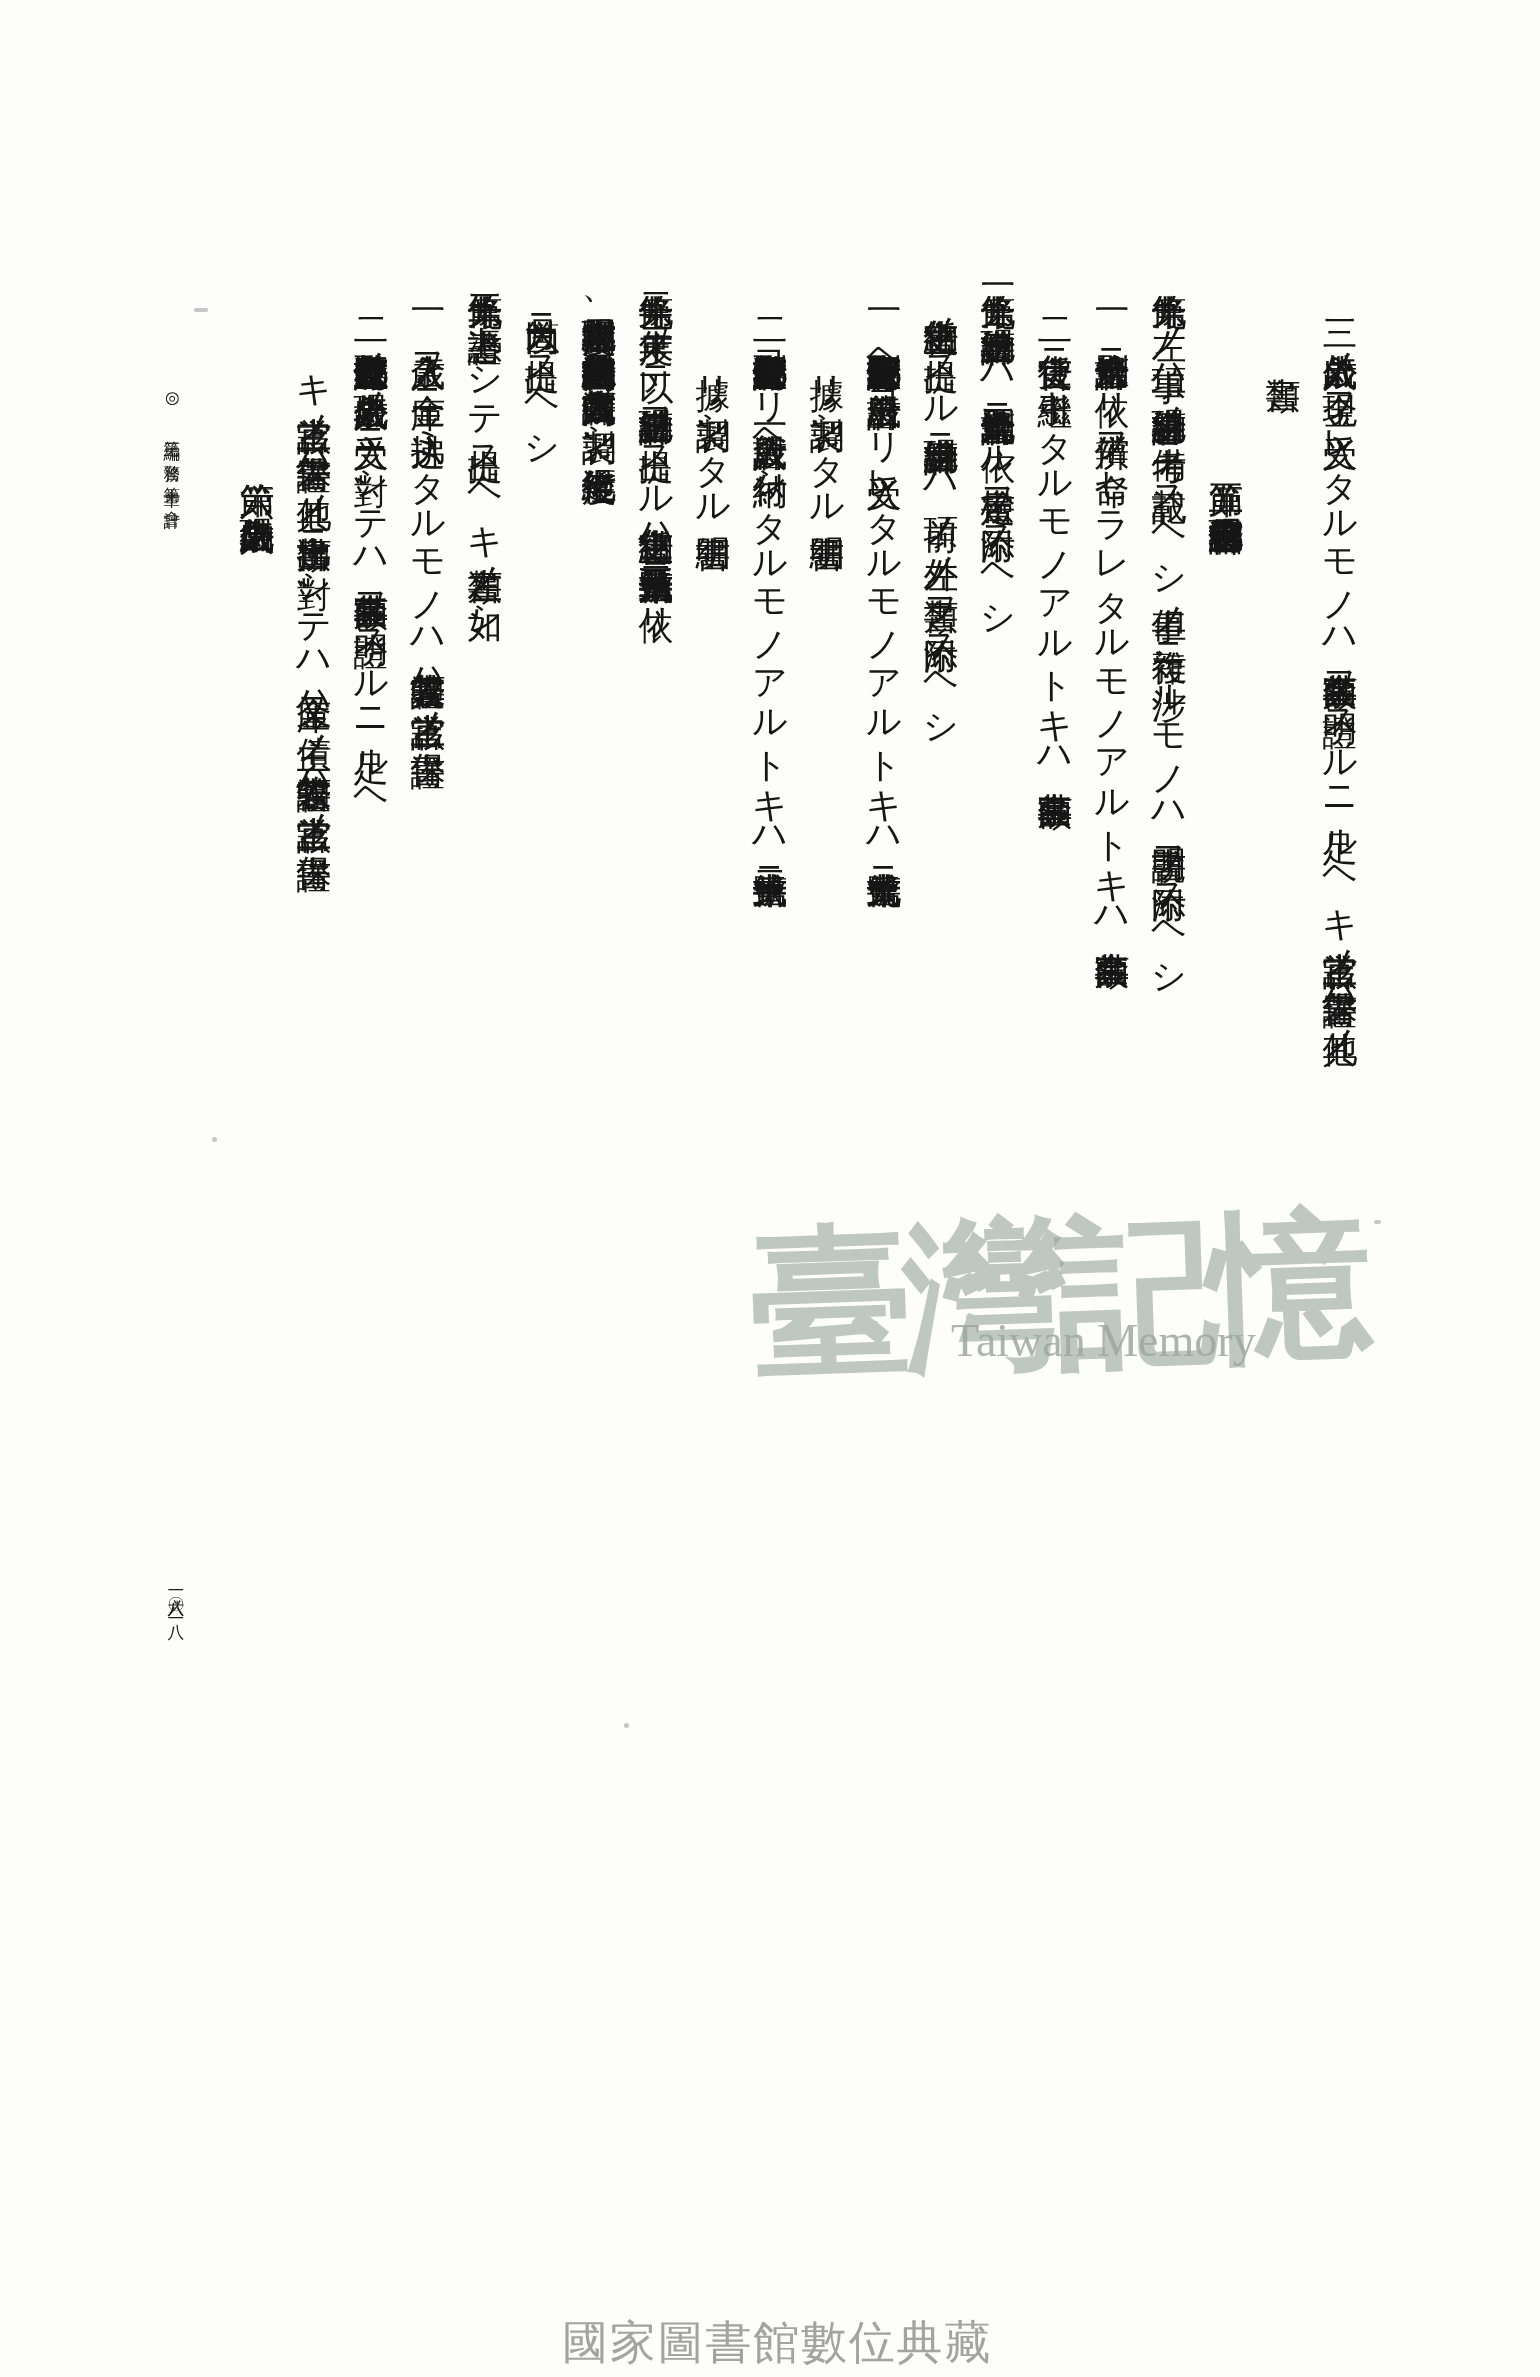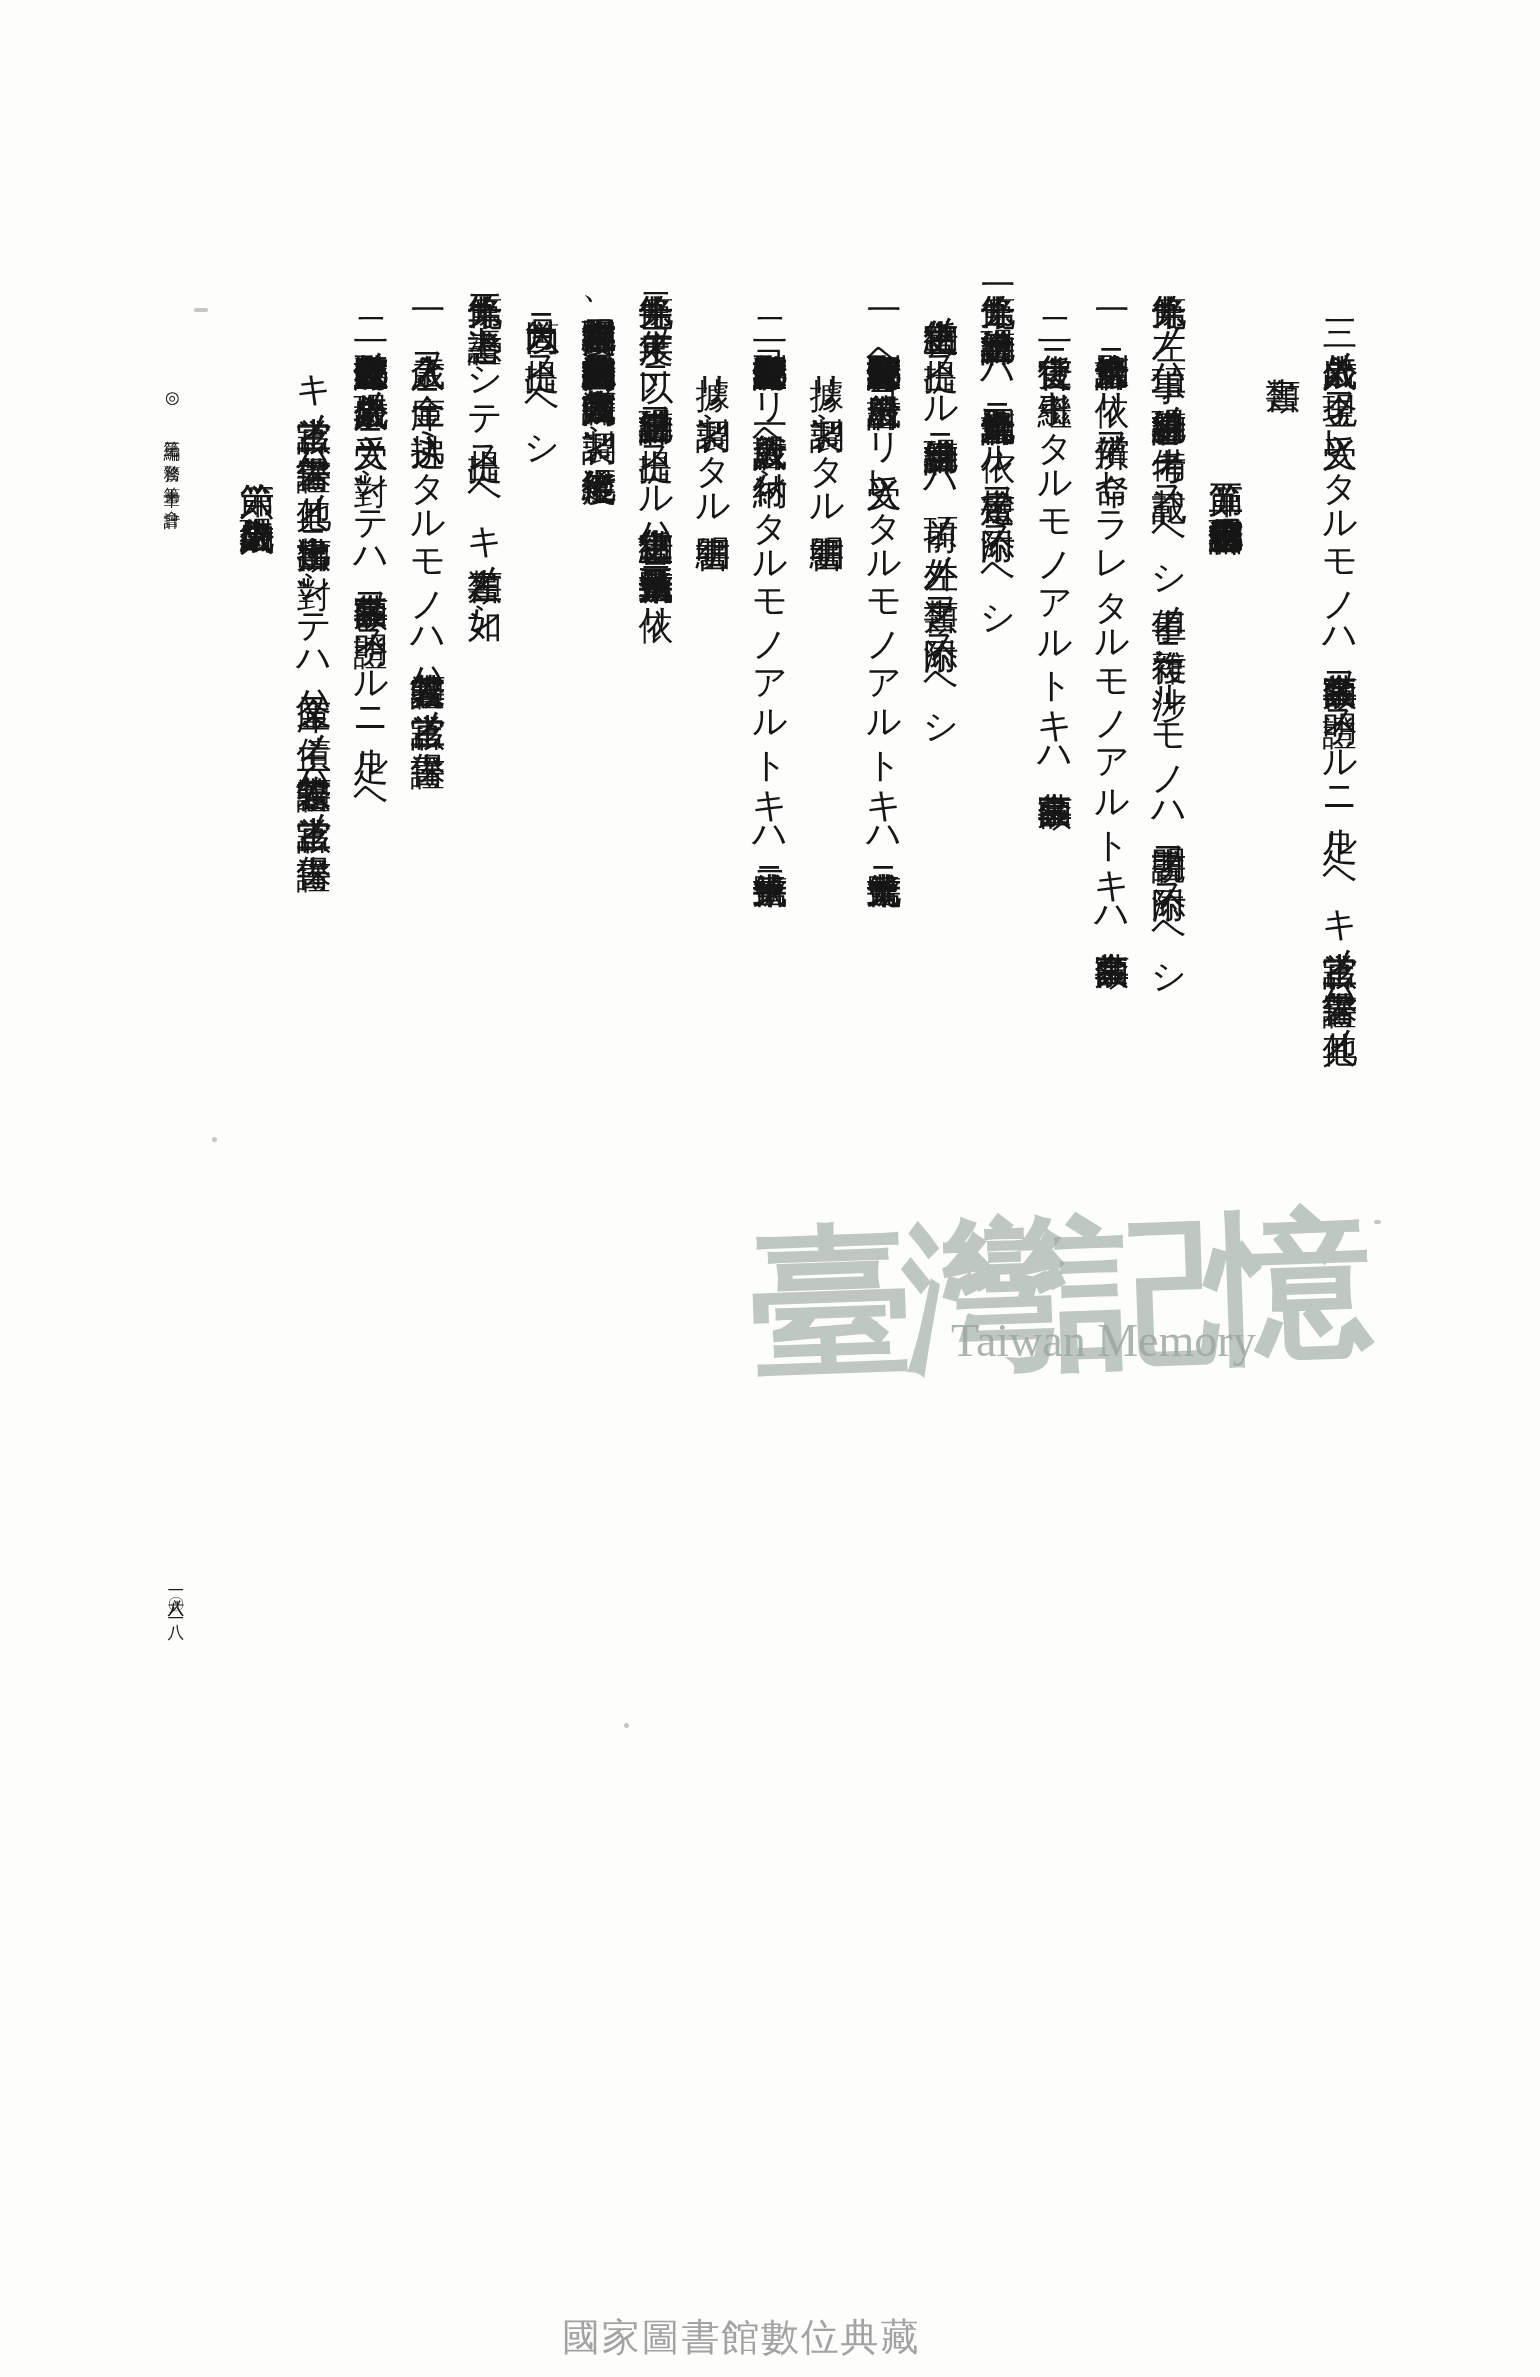--- a/index.html
+++ b/index.html
@@ -40,21 +40,21 @@
   .wm-latin{
     position:absolute;left:201px;top:127px;white-space:nowrap;
     font-family:Liberation Serif, serif;
     font-size:46px;color:rgba(156,167,160,0.85);
   }
 
   
   .footer-caption{
     position:absolute;left:562px;top:2312px;white-space:nowrap;
     font-family:Liberation Sans, sans-serif;
-    font-size:38px;letter-spacing:1.8px;color:#a3a3a3;
+    font-size:46px;letter-spacing:1.8px;color:#a3a3a3;
   }
 
   
   .speck{position:absolute;background:#c6c6c6;border-radius:50%;}
   .speck.s1{left:194px;top:308px;width:14px;height:3.5px;border-radius:1.8px;}
   .speck.s2{left:212px;top:1137px;width:5.3px;height:5.3px;}
   .speck.s3{left:1374px;top:1220px;width:7px;height:4.4px;}
   .speck.s4{left:624px;top:1723px;width:5.3px;height:5.3px;}
 </style>
 </head>

